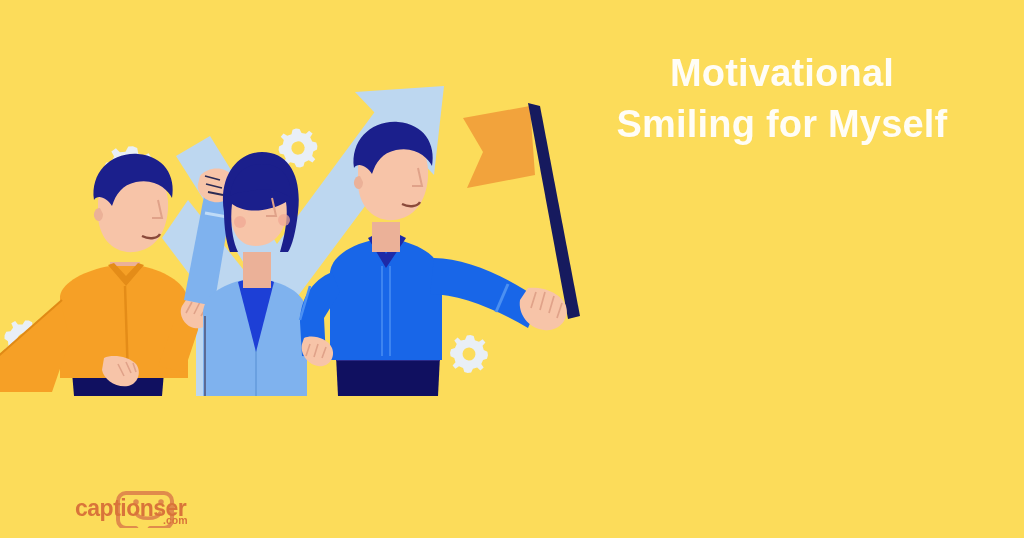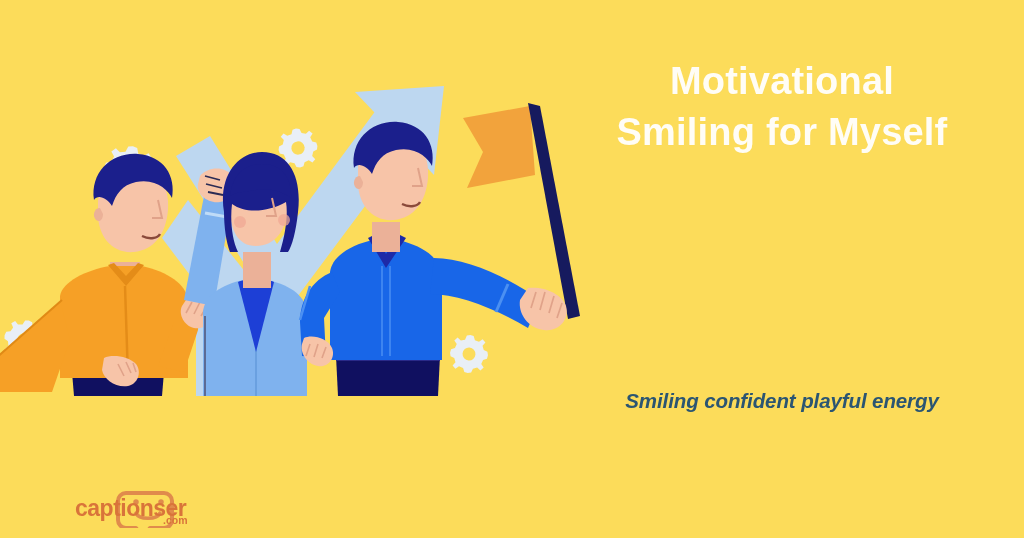--- a/index.html
+++ b/index.html
@@ -23,21 +23,21 @@
     top: 0;
     width: 620px;
     height: 400px;
   }
   #illustration svg { display: block; width: 100%; height: 100%; }
 
   
   #headline {
     position: absolute;
     left: 556px;
-    top: 56px;
+    top: 48px;
     width: 452px;
     text-align: center;
     color: #FFFDF6;
     font-size: 38px;
     line-height: 1.34;
     font-weight: 700;
     letter-spacing: 0.2px;
     text-shadow: 0 1px 0 rgba(250,215,90,0.35);
   }
   #headline .ln { display: block; white-space: nowrap; }
@@ -228,21 +228,20 @@
       </g>
     </svg>
   </div>
 
   <div id="headline" style="color: rgb(255, 253, 246);">
     <span class="ln">Motivational</span>
     <span class="ln">Smiling for Myself</span>
   </div>
 
   <div id="subline" style="color: rgb(43, 85, 114);">
-    <span class="ln">Smiling confident playful energy</span>
   </div>
 
   <div id="logo">
     <svg viewBox="0 0 256 88" xmlns="http://www.w3.org/2000/svg">
 
       <g fill="none" stroke="#E08B4C" stroke-width="8" stroke-linecap="round" stroke-linejoin="round">
         <path d="M104,18 h76 a16,16 0 0 1 16,16 v38 a16,16 0 0 1 -16,16 h-28 l-14,18 l-14,-18 h-20 a16,16 0 0 1 -16,-16 v-38 a16,16 0 0 1 16,-16 z"></path>
         <path d="M124,58 c6,14 42,14 48,0" stroke-width="7"></path>
       </g>
       <circle cx="124" cy="36" r="5.5" fill="#E08B4C"></circle>

